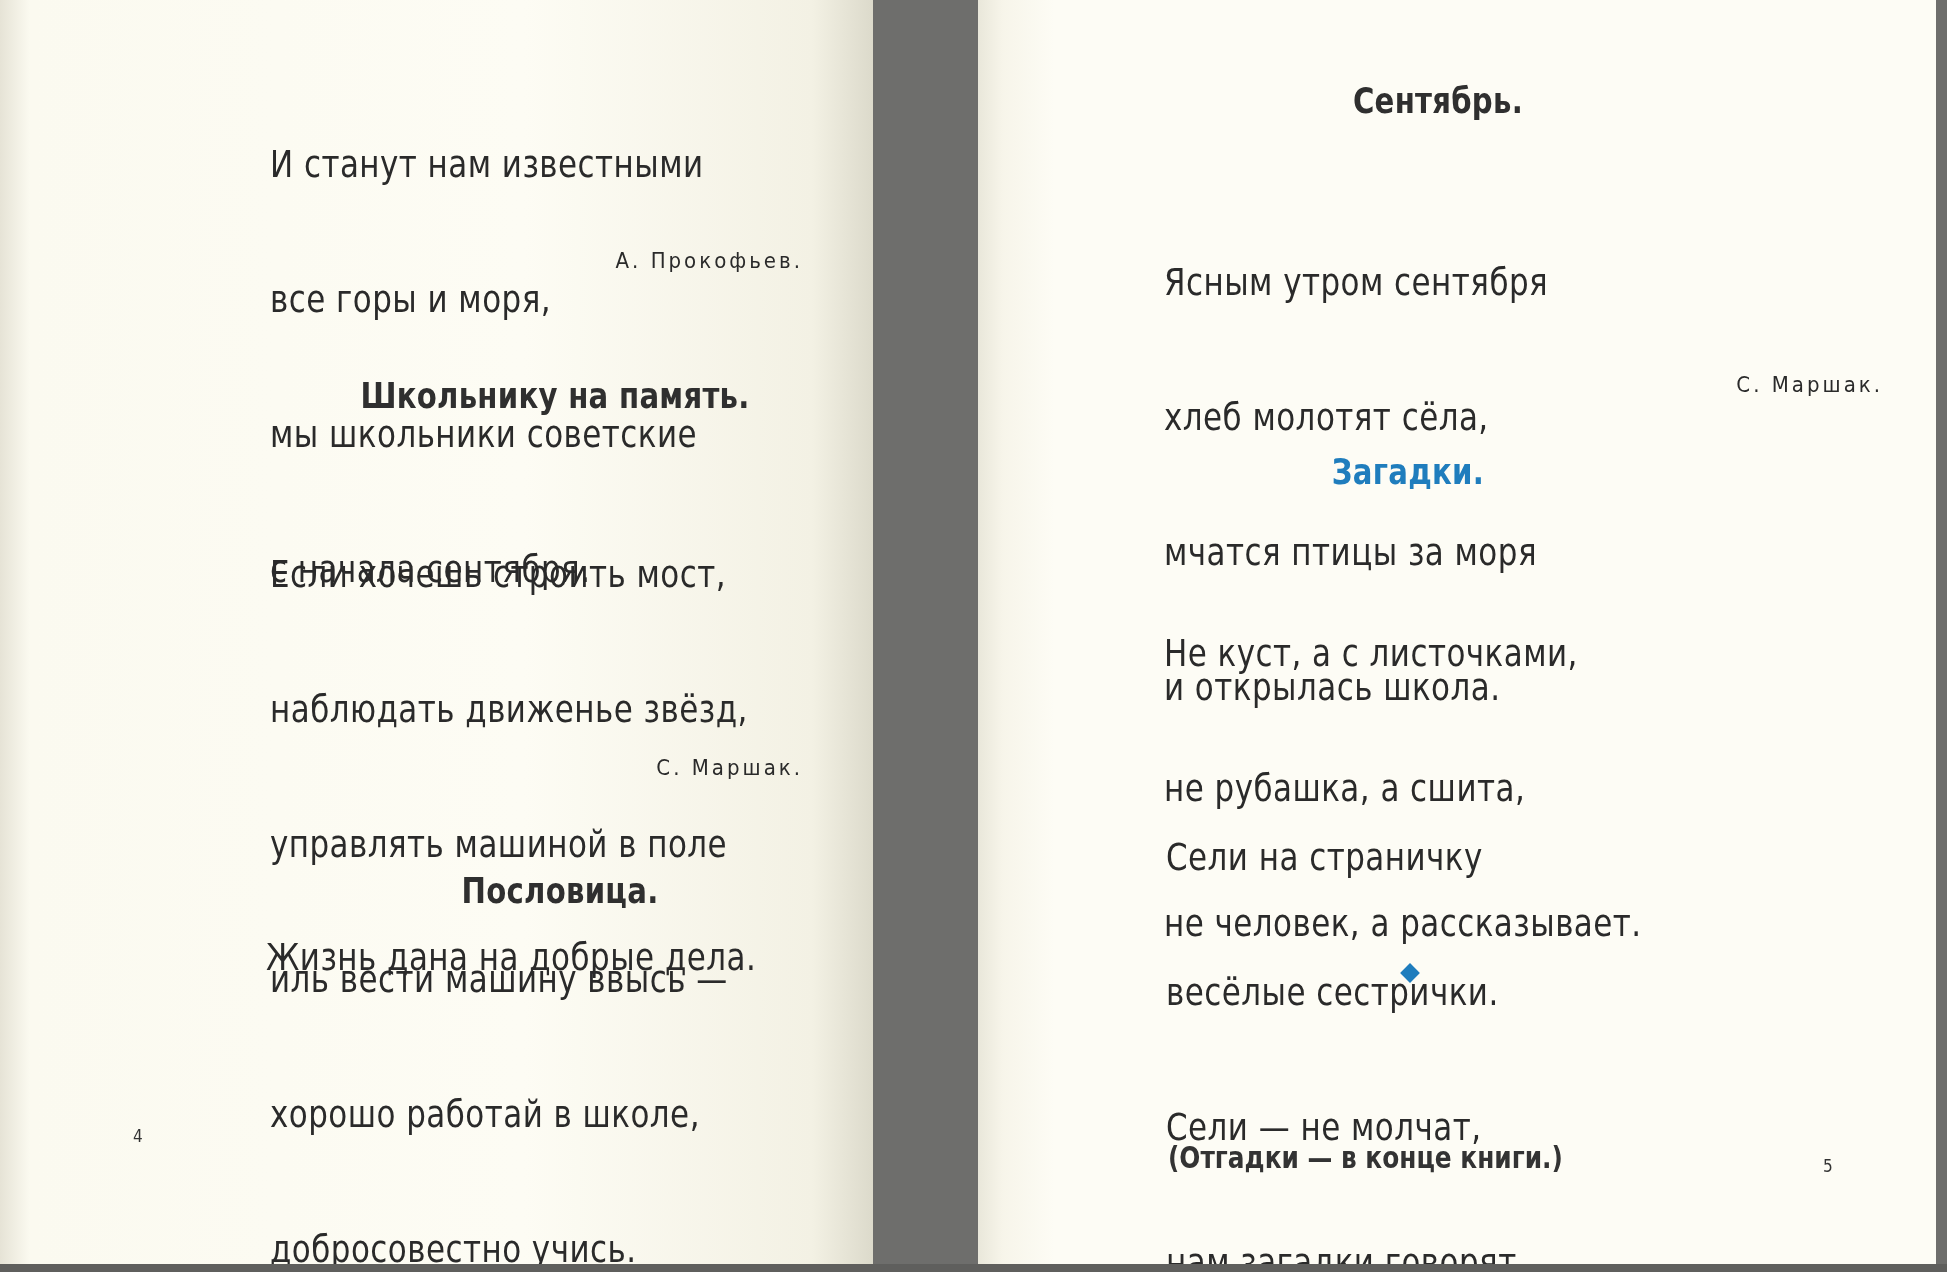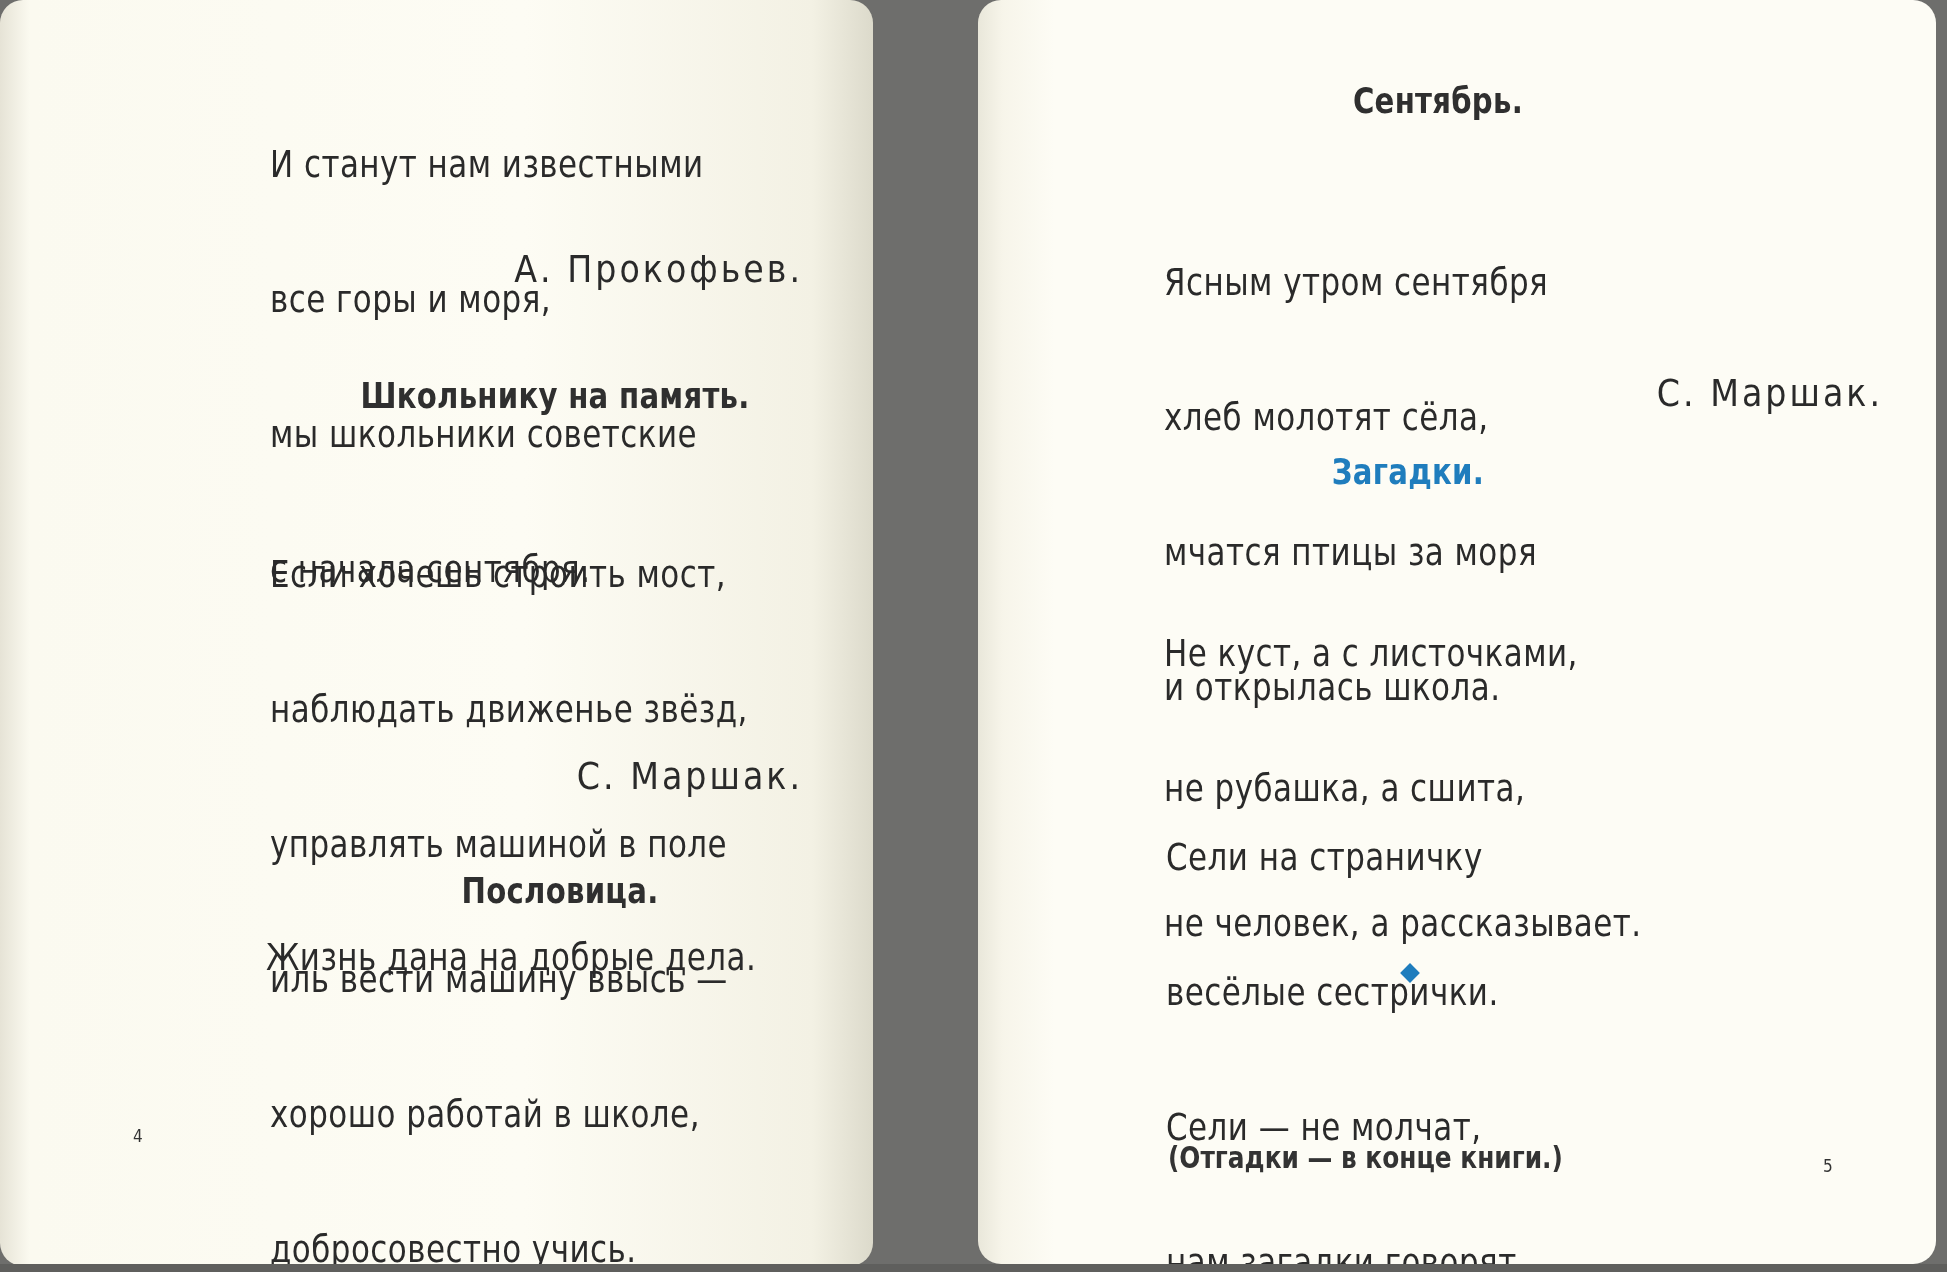--- a/index.html
+++ b/index.html
@@ -1,23 +1,23 @@
 <!DOCTYPE html>
 <html><head>
 <meta charset="utf-8">
 <style>
   html,body{margin:0;padding:0;}
   body{width:1947px;height:1272px;position:relative;overflow:hidden;background:#6e6e6c;font-family:"DejaVu Sans Condensed","DejaVu Sans",sans-serif;}
-  .page{position:absolute;top:0;background:#fdfcf3;border-radius:23px;}
+  .page{position:absolute;top:0;background:#fdfcf3;}
   #left-page{left:0;width:873px;height:1266px;background:linear-gradient(to right,#e6e3d6 0,#fbfaf0 30px,#fdfcf4 60%,#f3f1e4 93%,#dcdacb 100%);}
   #right-page{left:978px;width:958px;height:1264px;background:linear-gradient(to right,#e9e7da 0,#f7f5ea 25px,#fdfcf5 8%,#fdfcf5 100%);}
   #bottom-strip{position:absolute;left:0;top:1264px;width:1947px;height:8px;background:#5f5f5d;}
   .t{position:absolute;margin:0;color:#2a2a2a;font-stretch:condensed;}
   .verse{font-size:37px;line-height:45px;letter-spacing:0.5px;transform:scaleX(0.93);transform-origin:left top;white-space:pre;}
-  .author{font-size:37px;letter-spacing:3px;text-align:right;}
+  .author{font-size:22px;letter-spacing:3px;text-align:right;}
   .heading{font-size:36px;font-weight:bold;color:#2f2f2f;letter-spacing:0.3px;transform:scaleX(0.9);transform-origin:center top;}
   .blue{color:#1f7dbd;}
   .pnum{font-size:17px;color:#333;}
   .note{font-size:30px;font-weight:bold;color:#333;transform:scaleX(0.92);transform-origin:left top;white-space:pre;}
   .line{display:block;}
   .diamond{position:absolute;width:14px;height:14px;background:#1f7dbd;transform:rotate(45deg);}
 </style>
 </head>
 <body>
 

